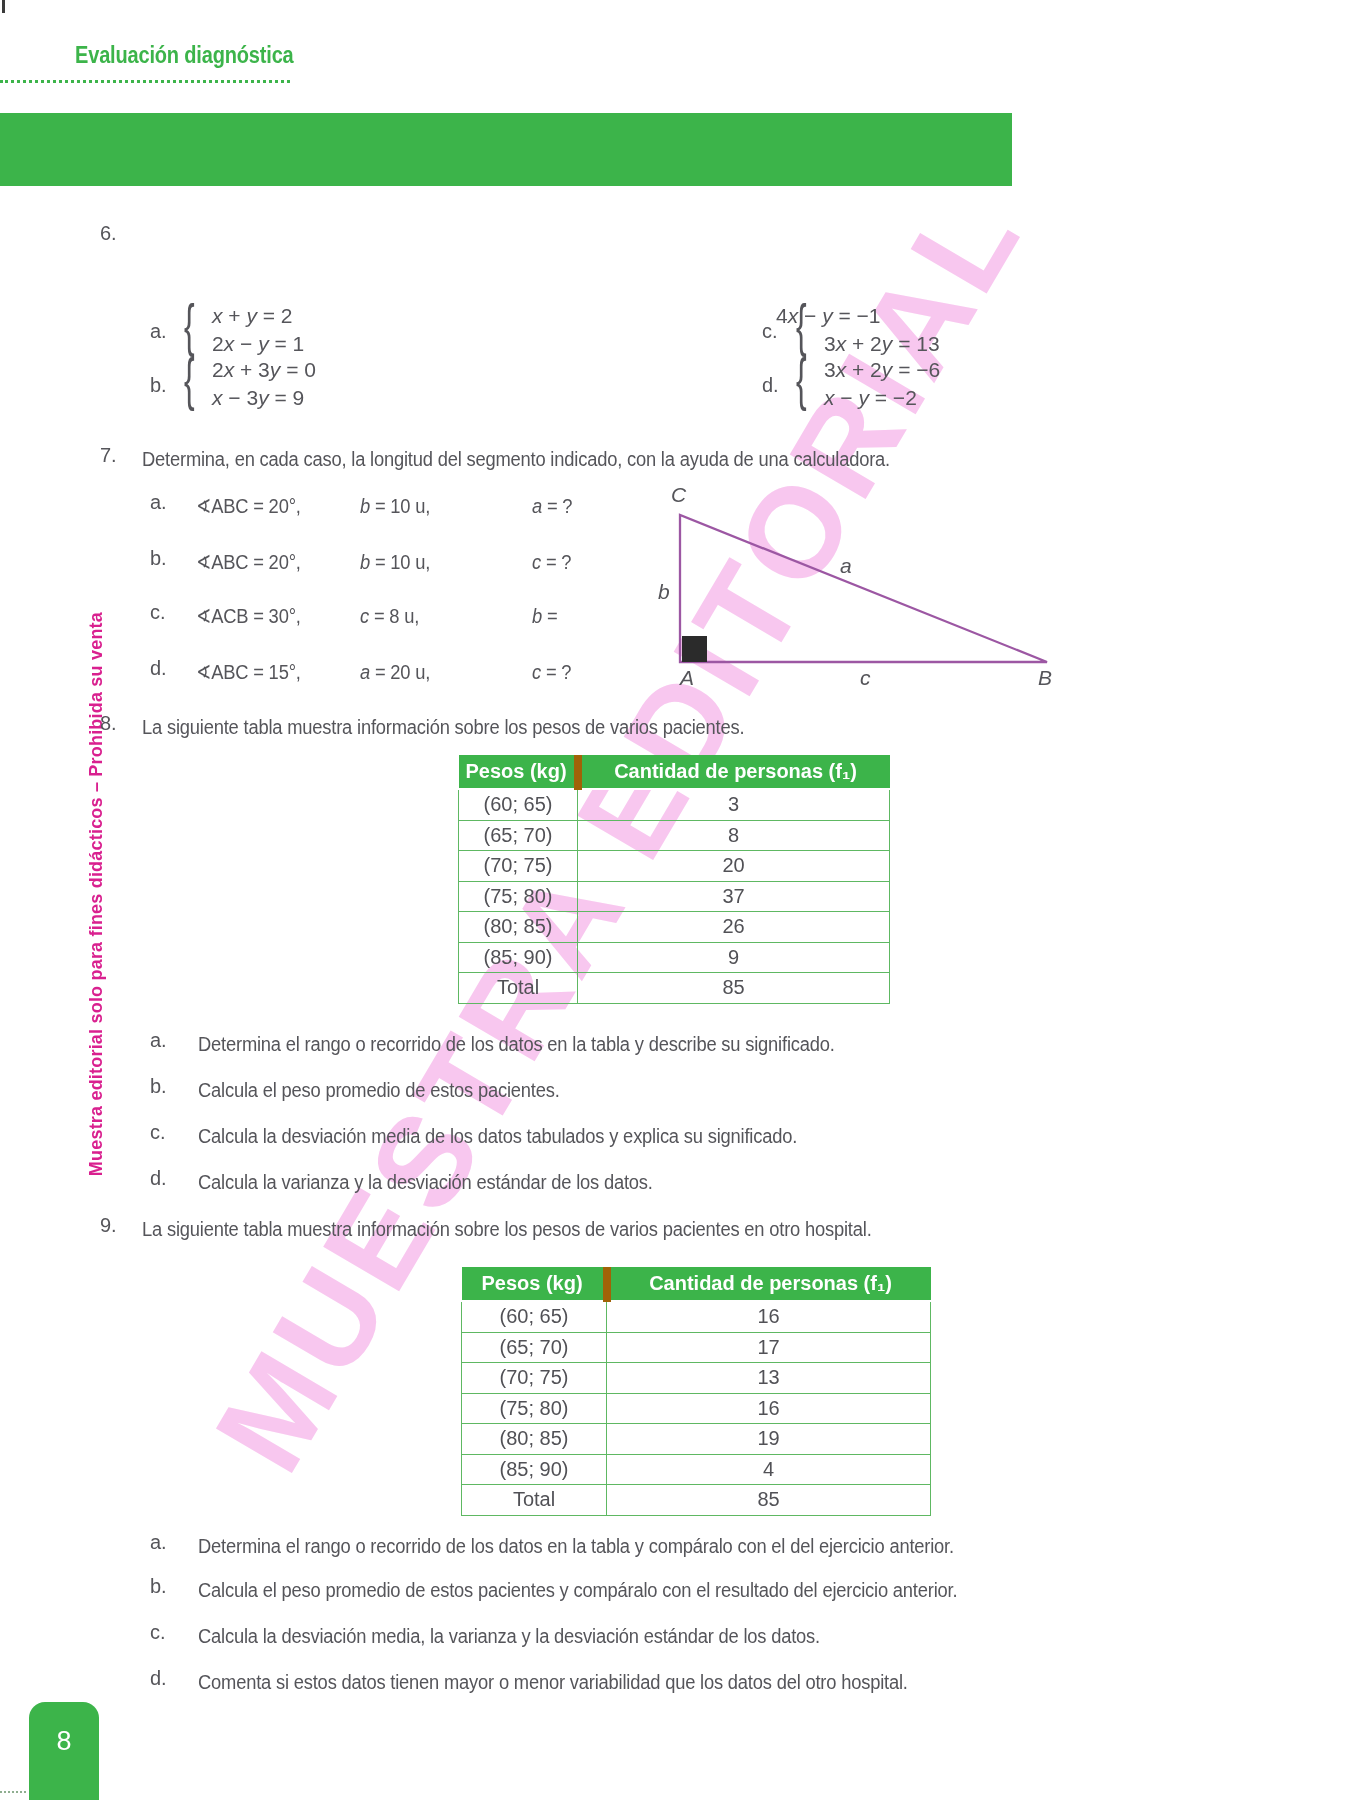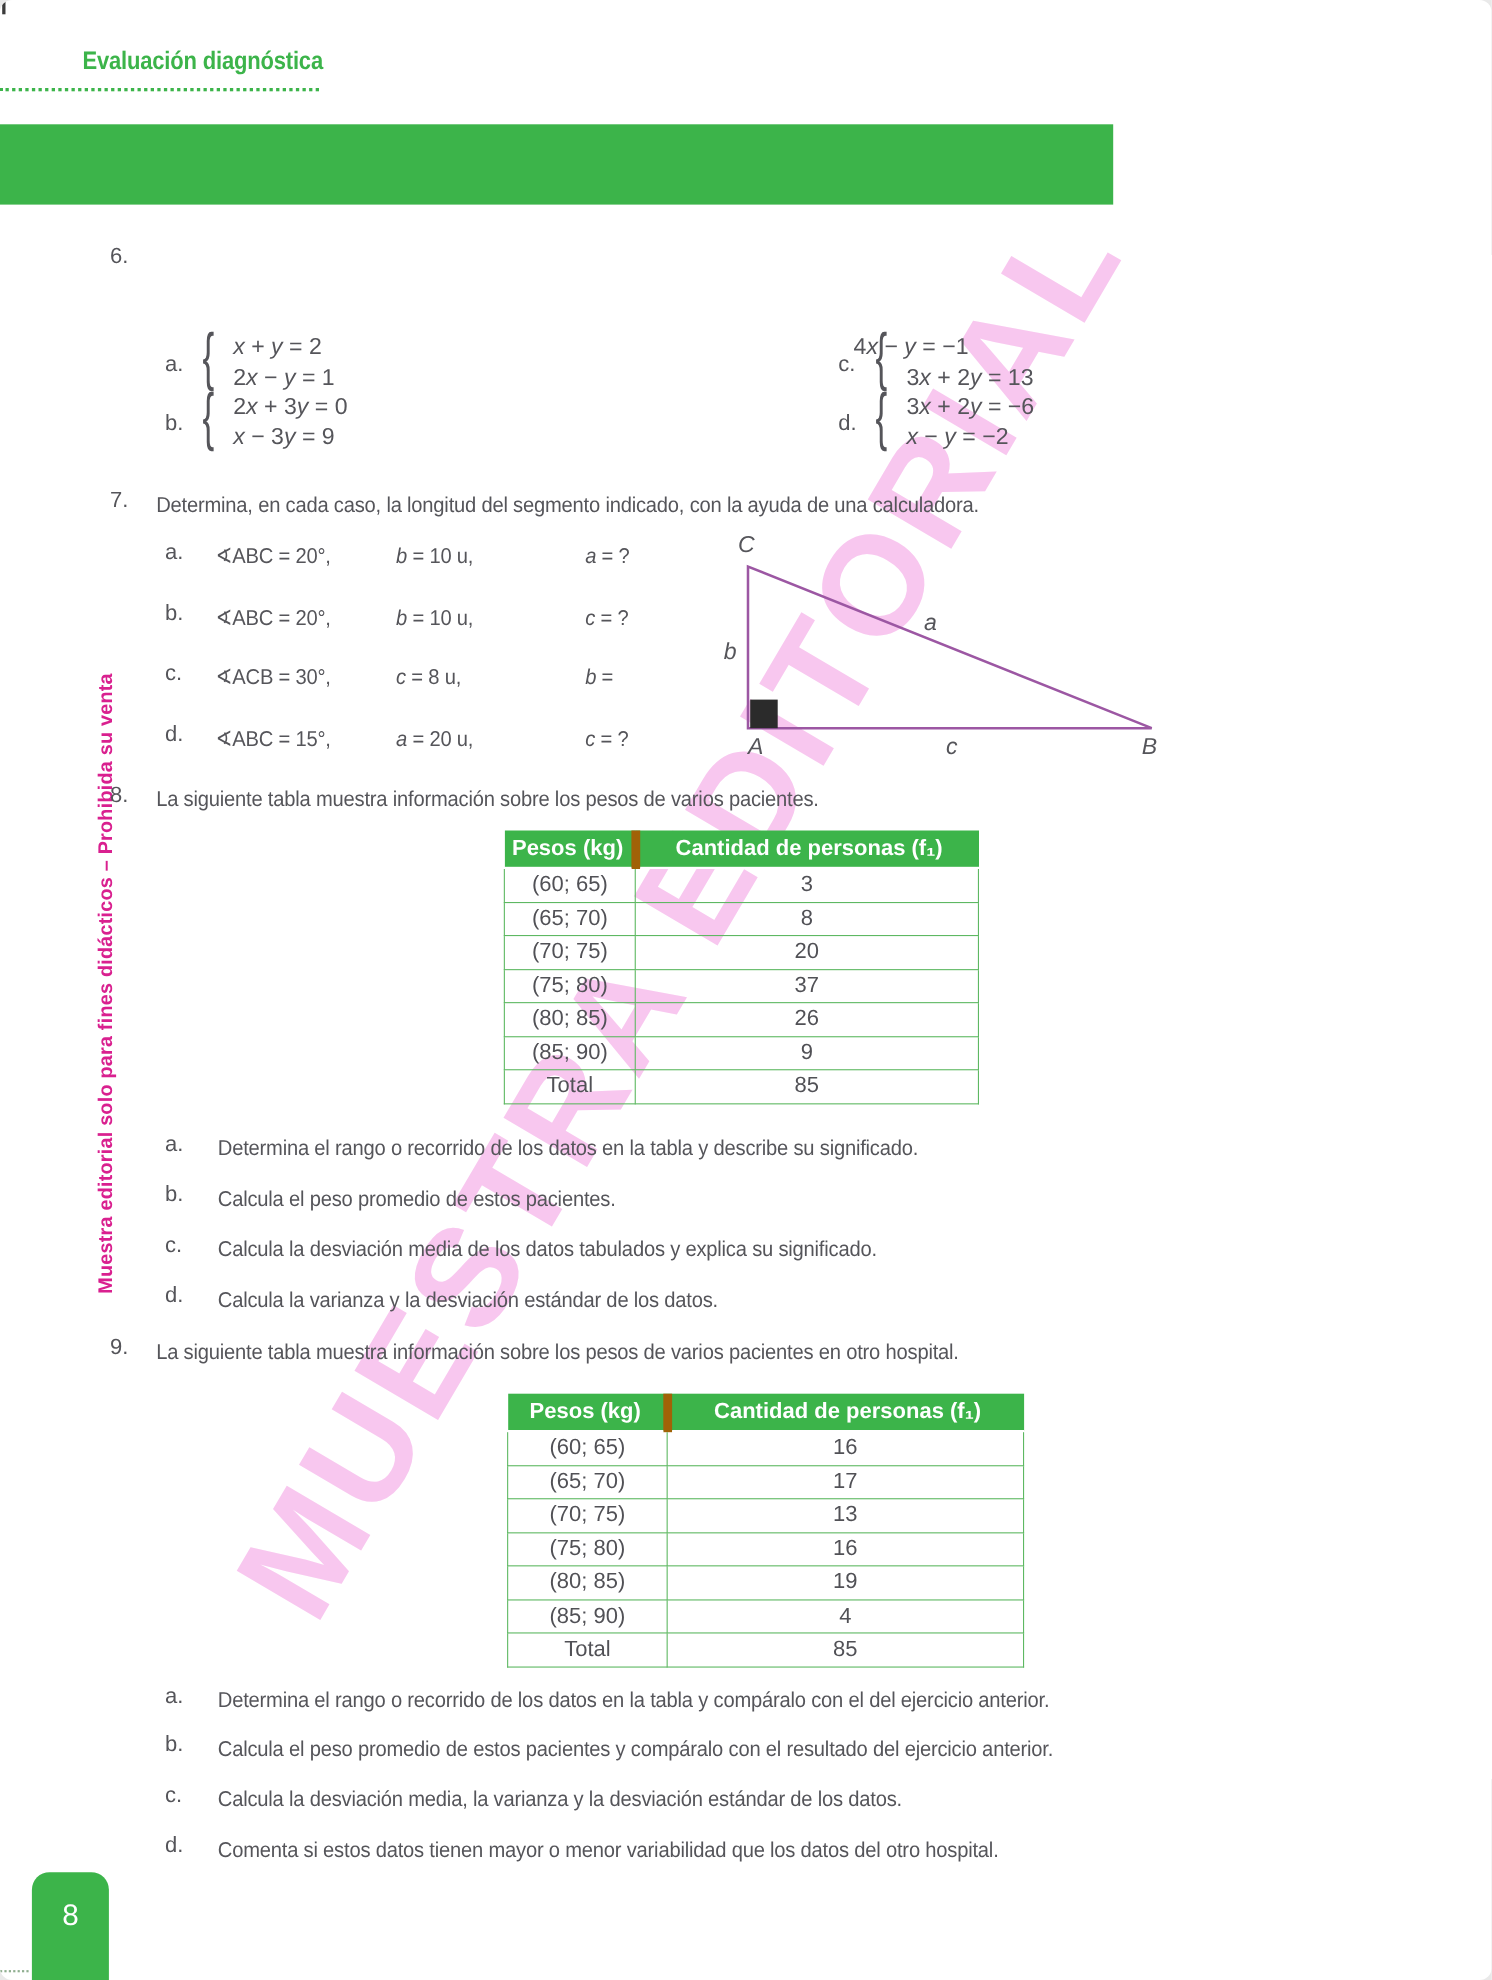--- a/index.html
+++ b/index.html
@@ -1,19 +1,19 @@
 <!DOCTYPE html>
 <html><head>
 <meta charset="utf-8">
 <style>
   html,body { margin:0; padding:0; background:#e9e9e9; }
   .page {
     position:relative; width:1356px; height:1800px; margin:0 auto;
     background:#ffffff; overflow:hidden;
-    font-family:"Liberation Sans", sans-serif; color:#55555a;border-radius:11px;
+    font-family:"Liberation Sans", sans-serif; color:#55555a;
   }
   .c { position:absolute; z-index:3; }
   .line { white-space:nowrap; font-size:19.5px; letter-spacing:-0.2px;
           line-height:30px; transform:scaleX(0.94); transform-origin:0 0; }
   .num { font-size:20px; }
   .itemlabel { font-size:20px; }
 
   
   .crop-top { position:absolute; left:2px; top:0; width:3px; height:13px; background:#3a3a3a; z-index:4; }
   .crop-bottom { position:absolute; left:0; top:1791px; width:26px; border-top:2px dotted #8fae90; z-index:4; }

